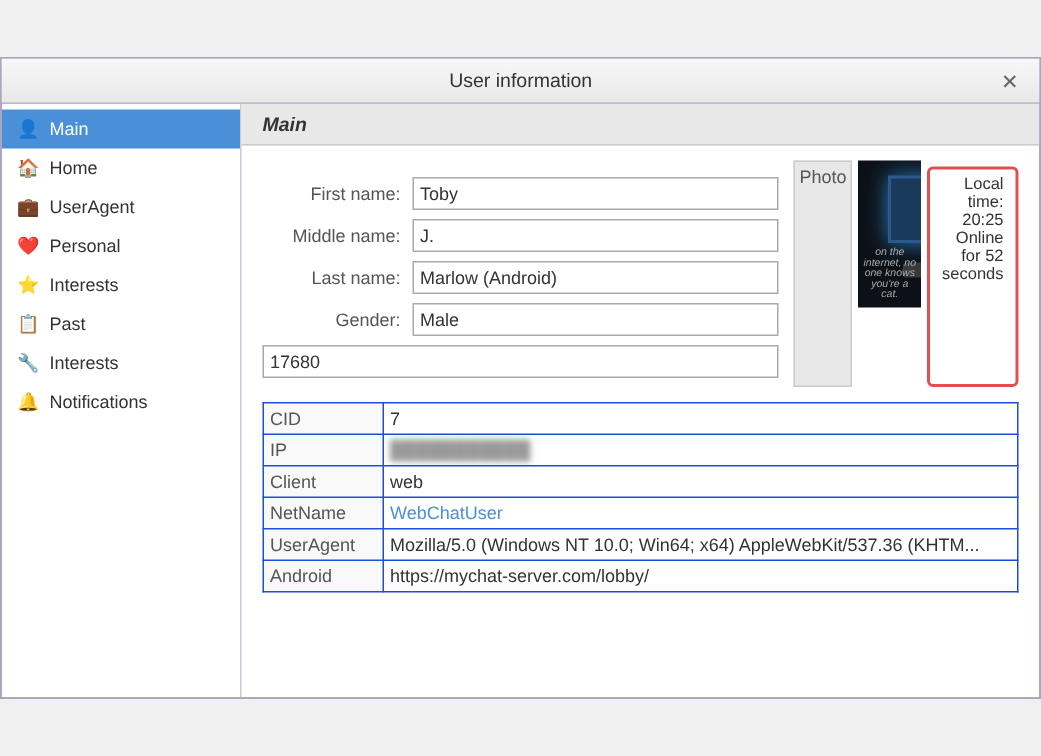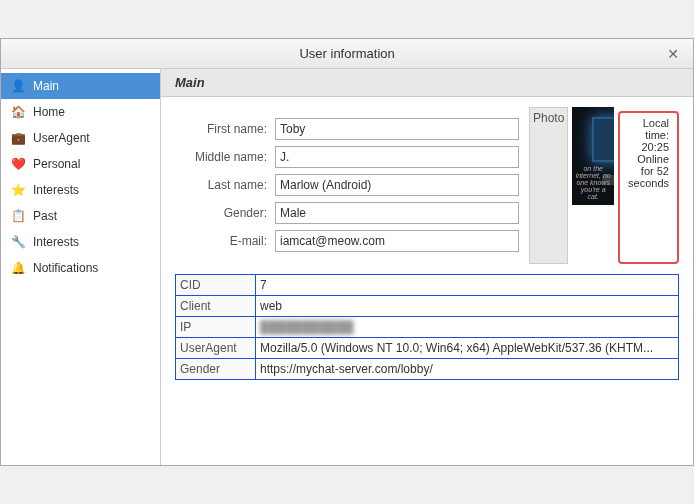--- a/index.html
+++ b/index.html
@@ -328,24 +328,21 @@
               </div>
               <div class="form-row">
                 <span class="form-label">Last name:</span>
                 <input class="form-input" type="text" value="Marlow (Android)" style="">
               </div>
               <div class="form-row">
                 <span class="form-label">Gender:</span>
                 <input class="form-input" type="text" value="Male" style="">
               </div>
               <div class="form-row">
-                <span class="form-label">E-mail:</span>
-                <input class="form-input" type="text" value="iamcat@meow.com" style="">
-              </div>
-              <div class="form-row">
+                <input class="form-input" type="text" value="17680" style="">
               </div>
             </div>
           <div class="photo-area">
             <div class="photo-label">Photo</div>
             <div class="cat-scene">
               <div class="monitor-glow"></div>
               <div class="keyboard"></div>
               <div class="cat-body"></div>
               <div class="cat-head"></div>
               <div class="cat-ear-left"></div>
@@ -359,33 +356,37 @@
             </div>
           </div>
         </div>
         <table class="info-table">
           <tbody id="info-tbody">
           <tr>
                 <td>CID</td>
                 <td>7</td>
               </tr>
               <tr>
+                <td>IP</td>
+                <td><span class="ip-blur">███████████</span></td>
+              </tr>
+              <tr>
                 <td>Client</td>
                 <td>web</td>
               </tr>
               <tr>
-                <td>IP</td>
-                <td><span class="ip-blur">███████████</span></td>
+                <td>NetName</td>
+                <td><span class="netname-link">WebChatUser</span></td>
               </tr>
               <tr>
                 <td>UserAgent</td>
                 <td>Mozilla/5.0 (Windows NT 10.0; Win64; x64) AppleWebKit/537.36 (KHTM...</td>
               </tr>
               <tr>
-                <td>Gender</td>
+                <td>Android</td>
                 <td>https://mychat-server.com/lobby/</td>
               </tr>
             </tbody>
         </table>
       </div>
     </div>
   </div>
 </div>
 
 </body></html>

